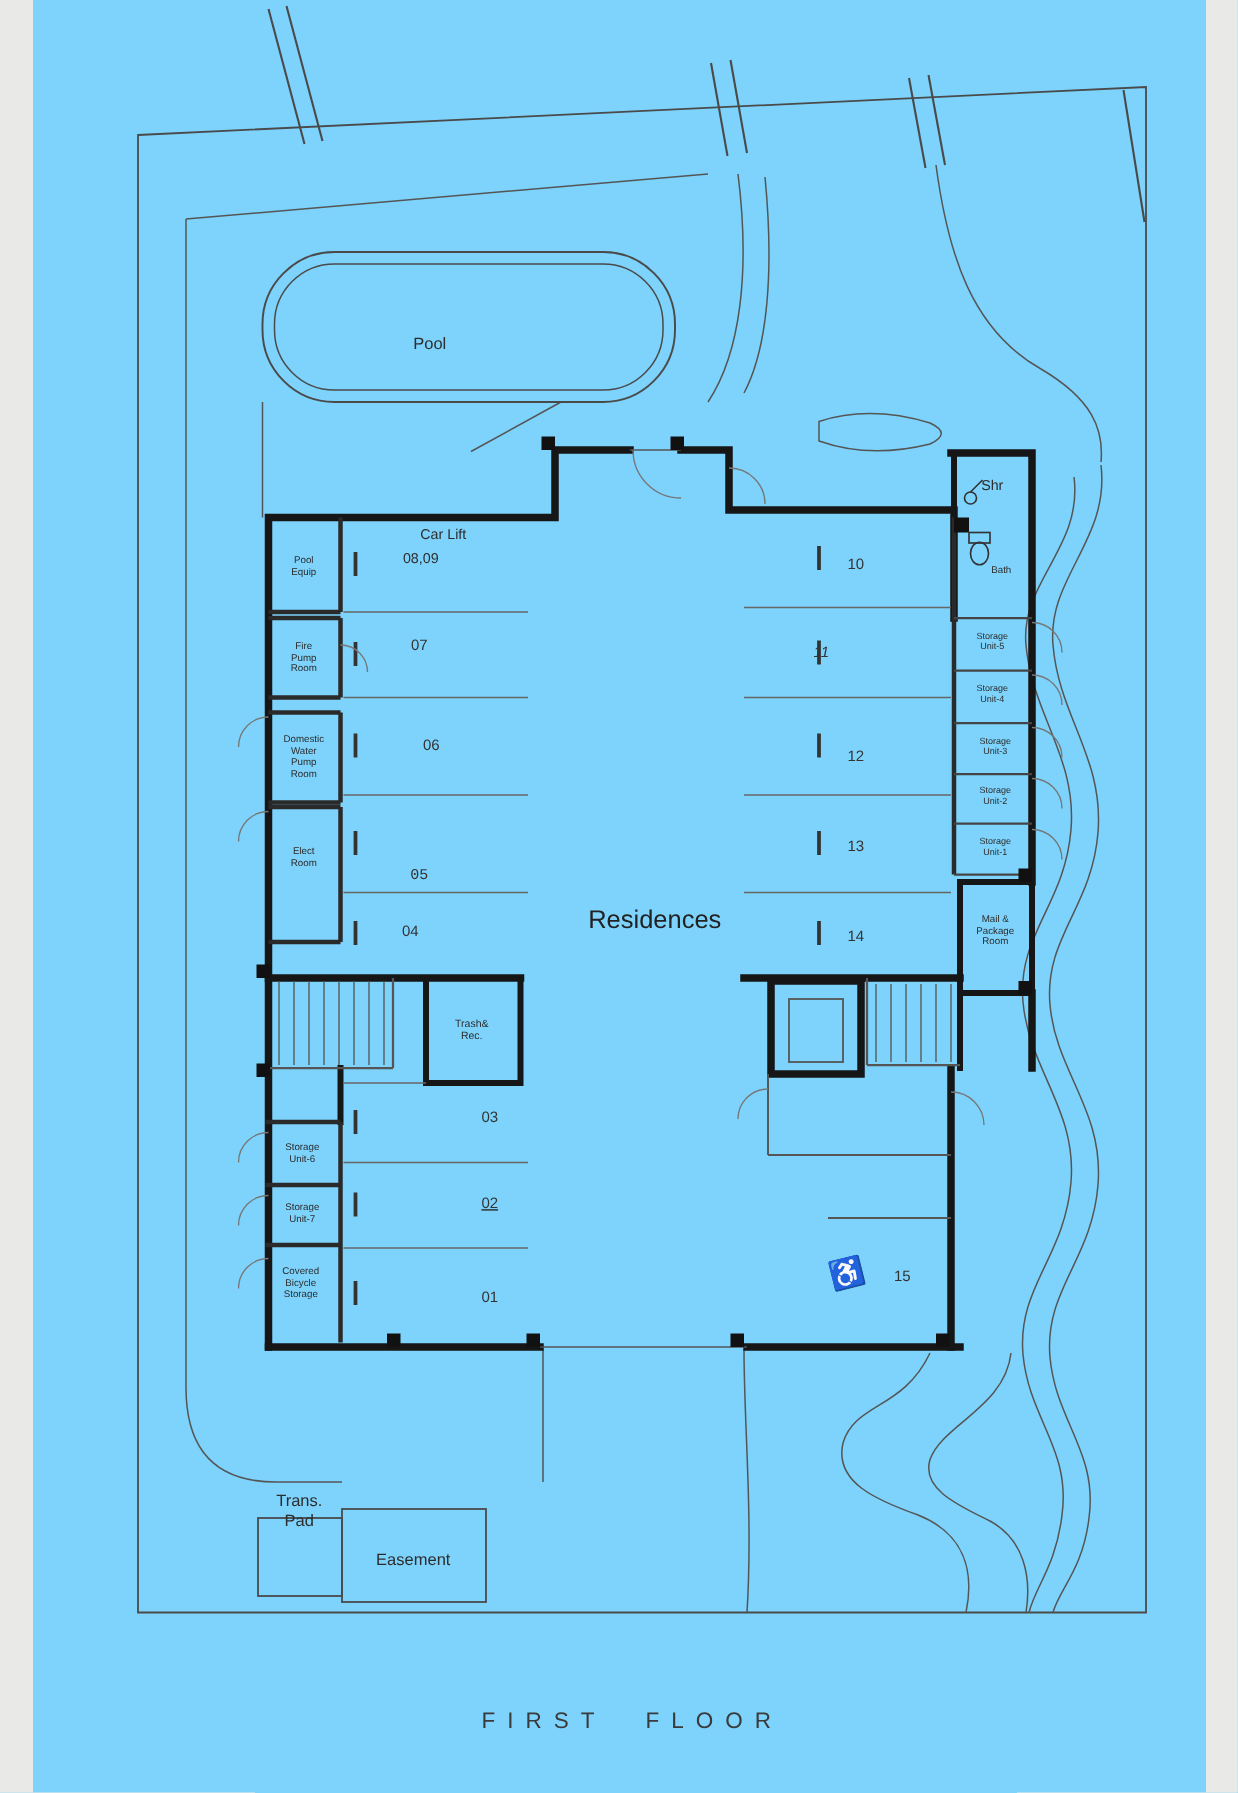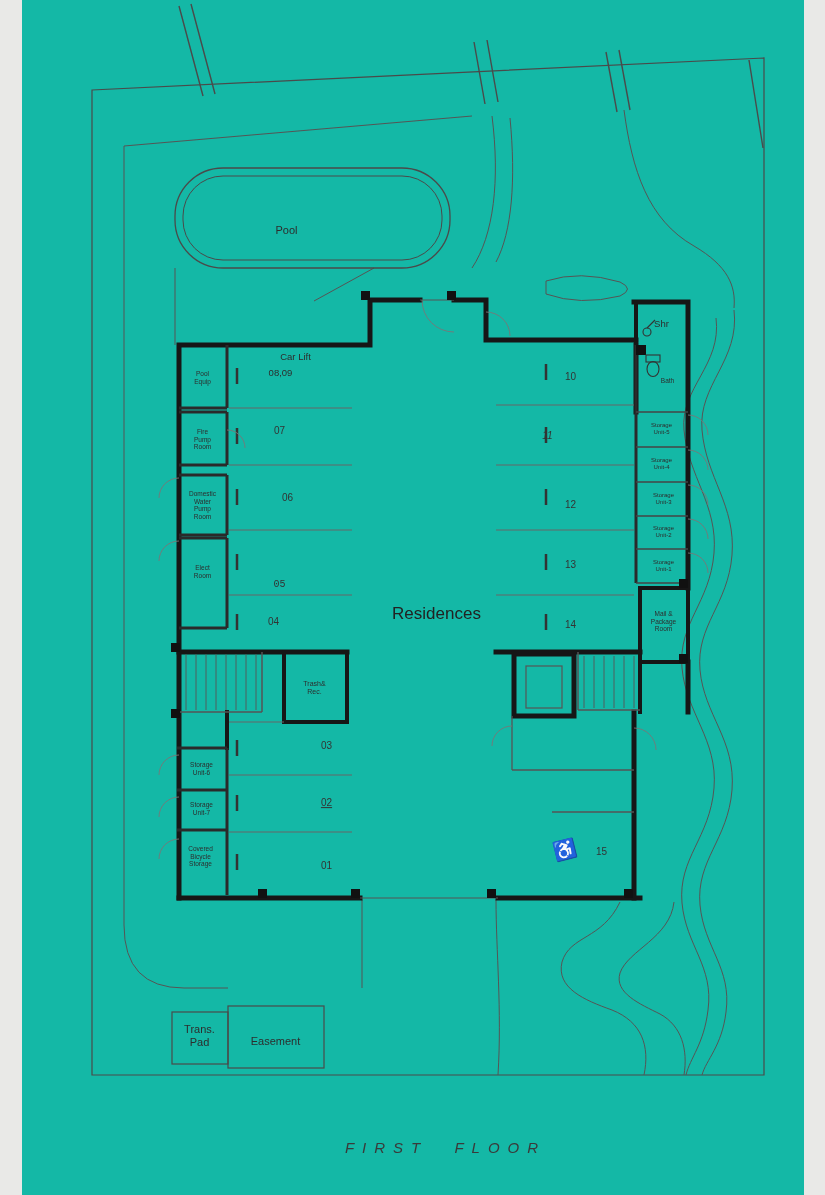--- a/index.html
+++ b/index.html
@@ -1,17 +1,17 @@
 <!DOCTYPE html>
 <html><head>
 <meta charset="utf-8">
 <style>
   html,body{margin:0;padding:0;background:#e9e9e7;}
   #canvas{
-    position:relative;width:782px;height:1195px;background:#14b8a6;
+    position:relative;width:782px;height:1195px;background:#7dd3fc;
     font-family:"Liberation Sans",sans-serif;overflow:hidden;margin:0 auto;
   }
   svg{position:absolute;left:0;top:0;}
   .lbl{
     position:absolute;transform:translate(-50%,-50%);
     color:#2d2d2d;text-align:center;line-height:1.18;white-space:nowrap;
   }
   .wrap{white-space:normal;}
   .fs6{font-size:6px;}
   .fs65{font-size:6.5px;}
@@ -272,17 +272,17 @@
   <div class="lbl fs65" style="left:646px;top:381px;">Bath</div>
   <div class="lbl fs6 wrap" style="left:640px;top:429px;width:34px;">Storage Unit-5</div>
   <div class="lbl fs6 wrap" style="left:640px;top:464px;width:34px;">Storage Unit-4</div>
   <div class="lbl fs6 wrap" style="left:642px;top:499px;width:34px;">Storage Unit-3</div>
   <div class="lbl fs6 wrap" style="left:642px;top:532px;width:34px;">Storage Unit-2</div>
   <div class="lbl fs6 wrap" style="left:642px;top:566px;width:34px;">Storage Unit-1</div>
   <div class="lbl fs65 wrap" style="left:642px;top:621px;width:36px;">Mail &amp; Package Room</div>
 
   <div class="lbl fs7 wrap" style="left:293px;top:688px;width:30px;">Trash&amp; Rec.</div>
 
-  <div class="lbl fs11 wrap" style="left:178px;top:1036px;width:42px;">Trans. Pad</div>
+  <div class="lbl fs11 wrap" style="left:178px;top:1008px;width:42px;">Trans. Pad</div>
   <div class="lbl fs11" style="left:254px;top:1041px;">Easement</div>
 
-  <div class="lbl title" style="left:424px;top:1148px;font-style:italic;">FIRST FLOOR</div>
+  <div class="lbl title" style="left:400px;top:1148px;">FIRST FLOOR</div>
 </div>
 
 </body></html>

